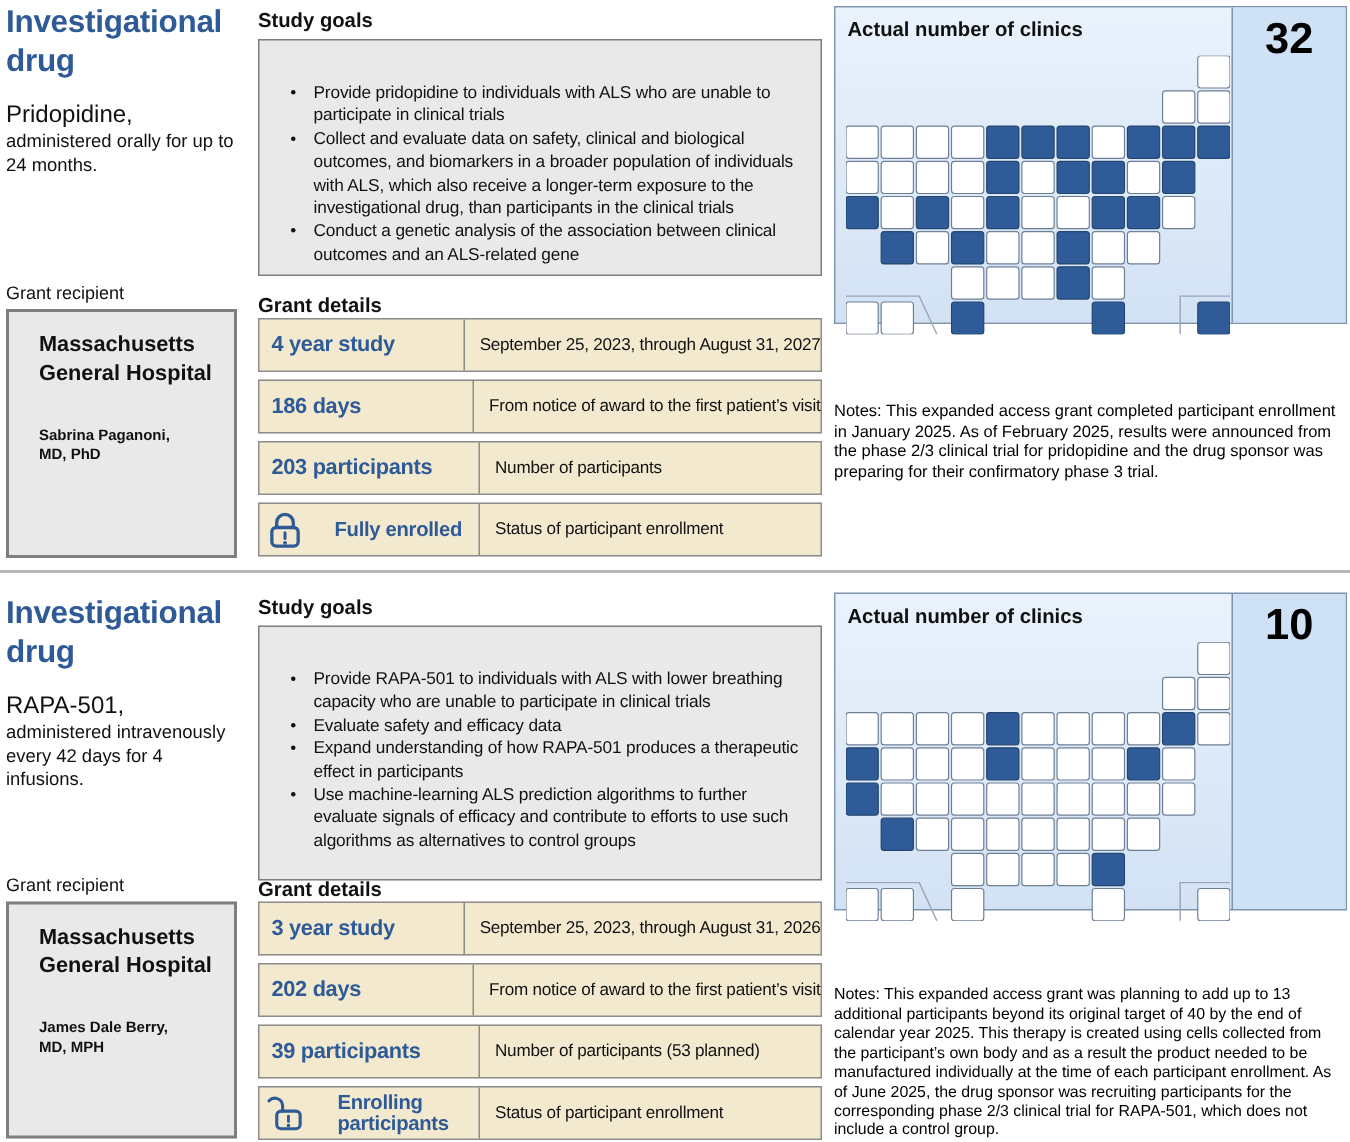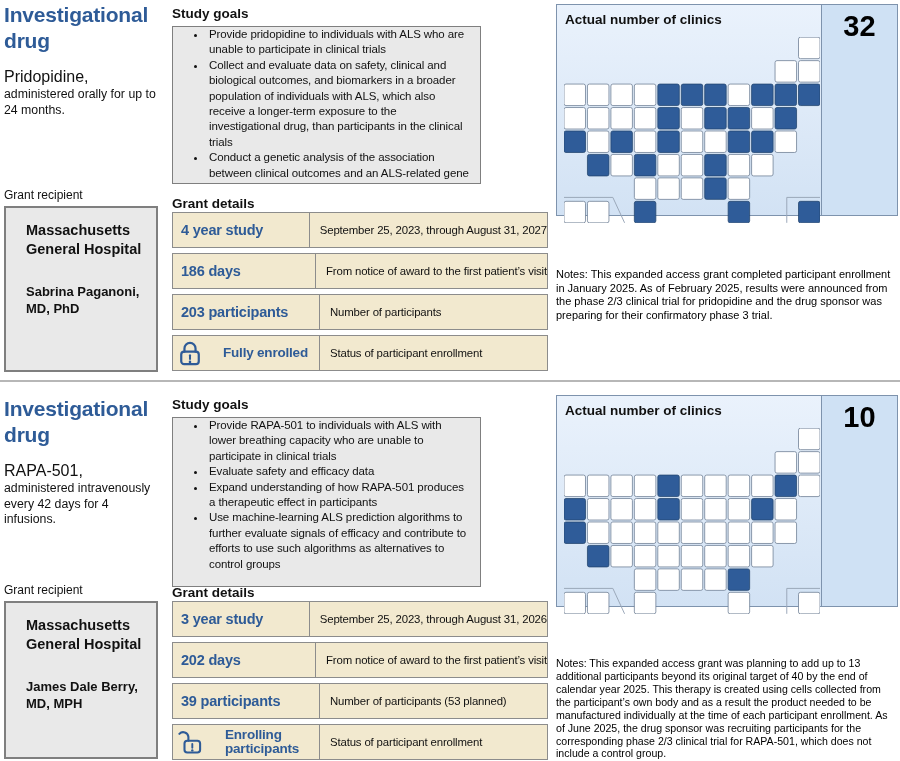--- a/index.html
+++ b/index.html
@@ -30,27 +30,27 @@
   .drug-heading{margin:2px 0 0;color:var(--blue);font-size:21px;font-weight:bold;line-height:1.22;letter-spacing:-0.2px;}
   .panel-b .drug-heading{margin-top:13px;}
   .drug-name{margin-top:15px;font-size:16px;color:#111;}
   .drug-desc{margin-top:1px;font-size:12.3px;line-height:1.25;color:#111;}
   .recipient-label{position:absolute;top:188px;left:0;font-size:12px;font-weight:normal;text-align:right;}
   .panel-b .recipient-label{top:200px;}
   .recipient-box{position:absolute;top:206px;left:0;width:154px;height:166px;box-sizing:border-box;
     border:2px solid var(--box-border);background:var(--box-bg);padding:13px 8px 0 20px;}
   .panel-b .recipient-box{top:218px;height:158px;}
   .recipient-org{font-size:14.5px;font-weight:bold;line-height:1.28;}
-  .recipient-person{margin-top:26px;font-size:13px;font-weight:bold;line-height:1.3;white-space:pre-line;}
+  .recipient-person{margin-top:26px;font-size:10px;font-weight:bold;line-height:1.3;white-space:pre-line;}
 
   
   .goals-label{position:absolute;top:6px;left:2px;font-size:13.5px;font-weight:bold;}
   .panel-b .goals-label{top:14px;}
-  .goals-box{position:absolute;top:26px;left:2px;width:309px;height:158px;box-sizing:border-box;
-    border:1.5px solid var(--box-border);background:var(--box-bg);padding:0 10px 0 8px;}
+  .goals-box{position:absolute;top:26px;left:2px;width:376px;height:158px;box-sizing:border-box;
+    border:1.5px solid var(--box-border);background:var(--box-bg);padding:28px 10px 0 8px;}
   .panel-b .goals-box{top:34px;height:170px;}
   .goals-box ul{margin:0;padding-left:26px;}
   .goals-box li{font-size:11.5px;line-height:1.34;letter-spacing:-0.1px;padding-left:2px;}
   .details-label{position:absolute;top:196px;left:2px;font-size:13.5px;font-weight:bold;}
   .panel-b .details-label{top:202px;}
   .details-table{position:absolute;top:212px;left:2px;width:376px;}
   .panel-b .details-table{top:218px;}
   .detail-row{height:36px;margin-bottom:5px;box-sizing:border-box;background:var(--tan);
     border:1.5px solid var(--tan-border);display:flex;align-items:stretch;}
   .row-key{width:147px;box-sizing:border-box;display:flex;align-items:center;padding-left:8px;

